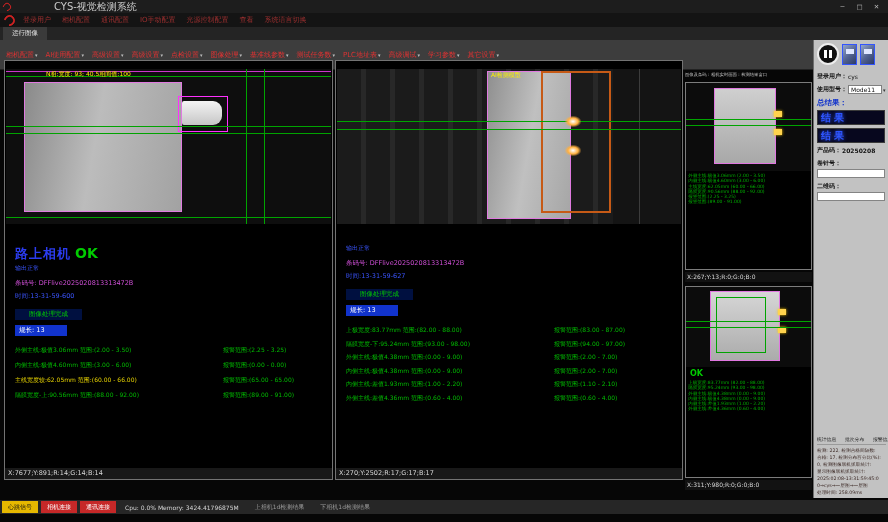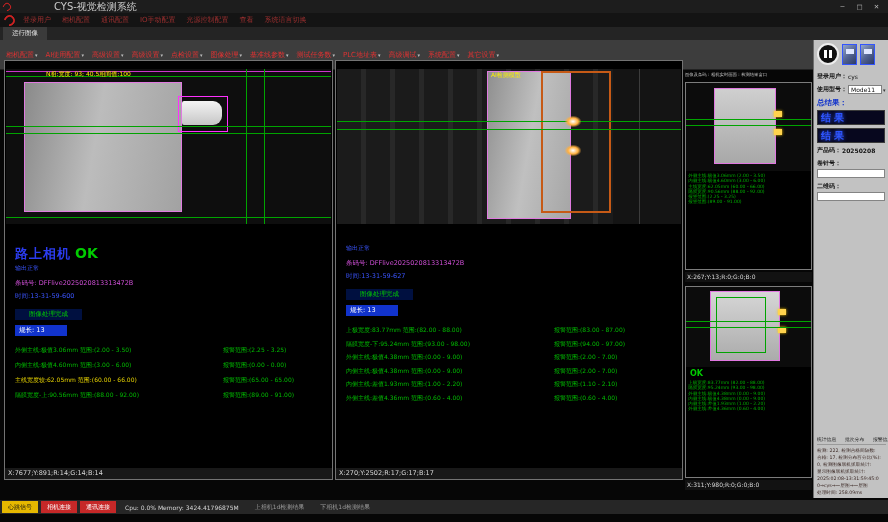--- a/index.html
+++ b/index.html
@@ -166,21 +166,21 @@
       </span>
     <span class="tool-item">
         <span>PLC地址表</span>
         <span class="tool-caret">▾</span>
       </span>
     <span class="tool-item">
         <span>高级调试</span>
         <span class="tool-caret">▾</span>
       </span>
     <span class="tool-item">
-        <span>系统配置</span>
+        <span>学习参数</span>
         <span class="tool-caret">▾</span>
       </span>
     <span class="tool-item">
         <span>其它设置</span>
         <span class="tool-caret">▾</span>
       </span>
   </div>
 
   <div class="panel panel-left">
     <div class="cam-img">

